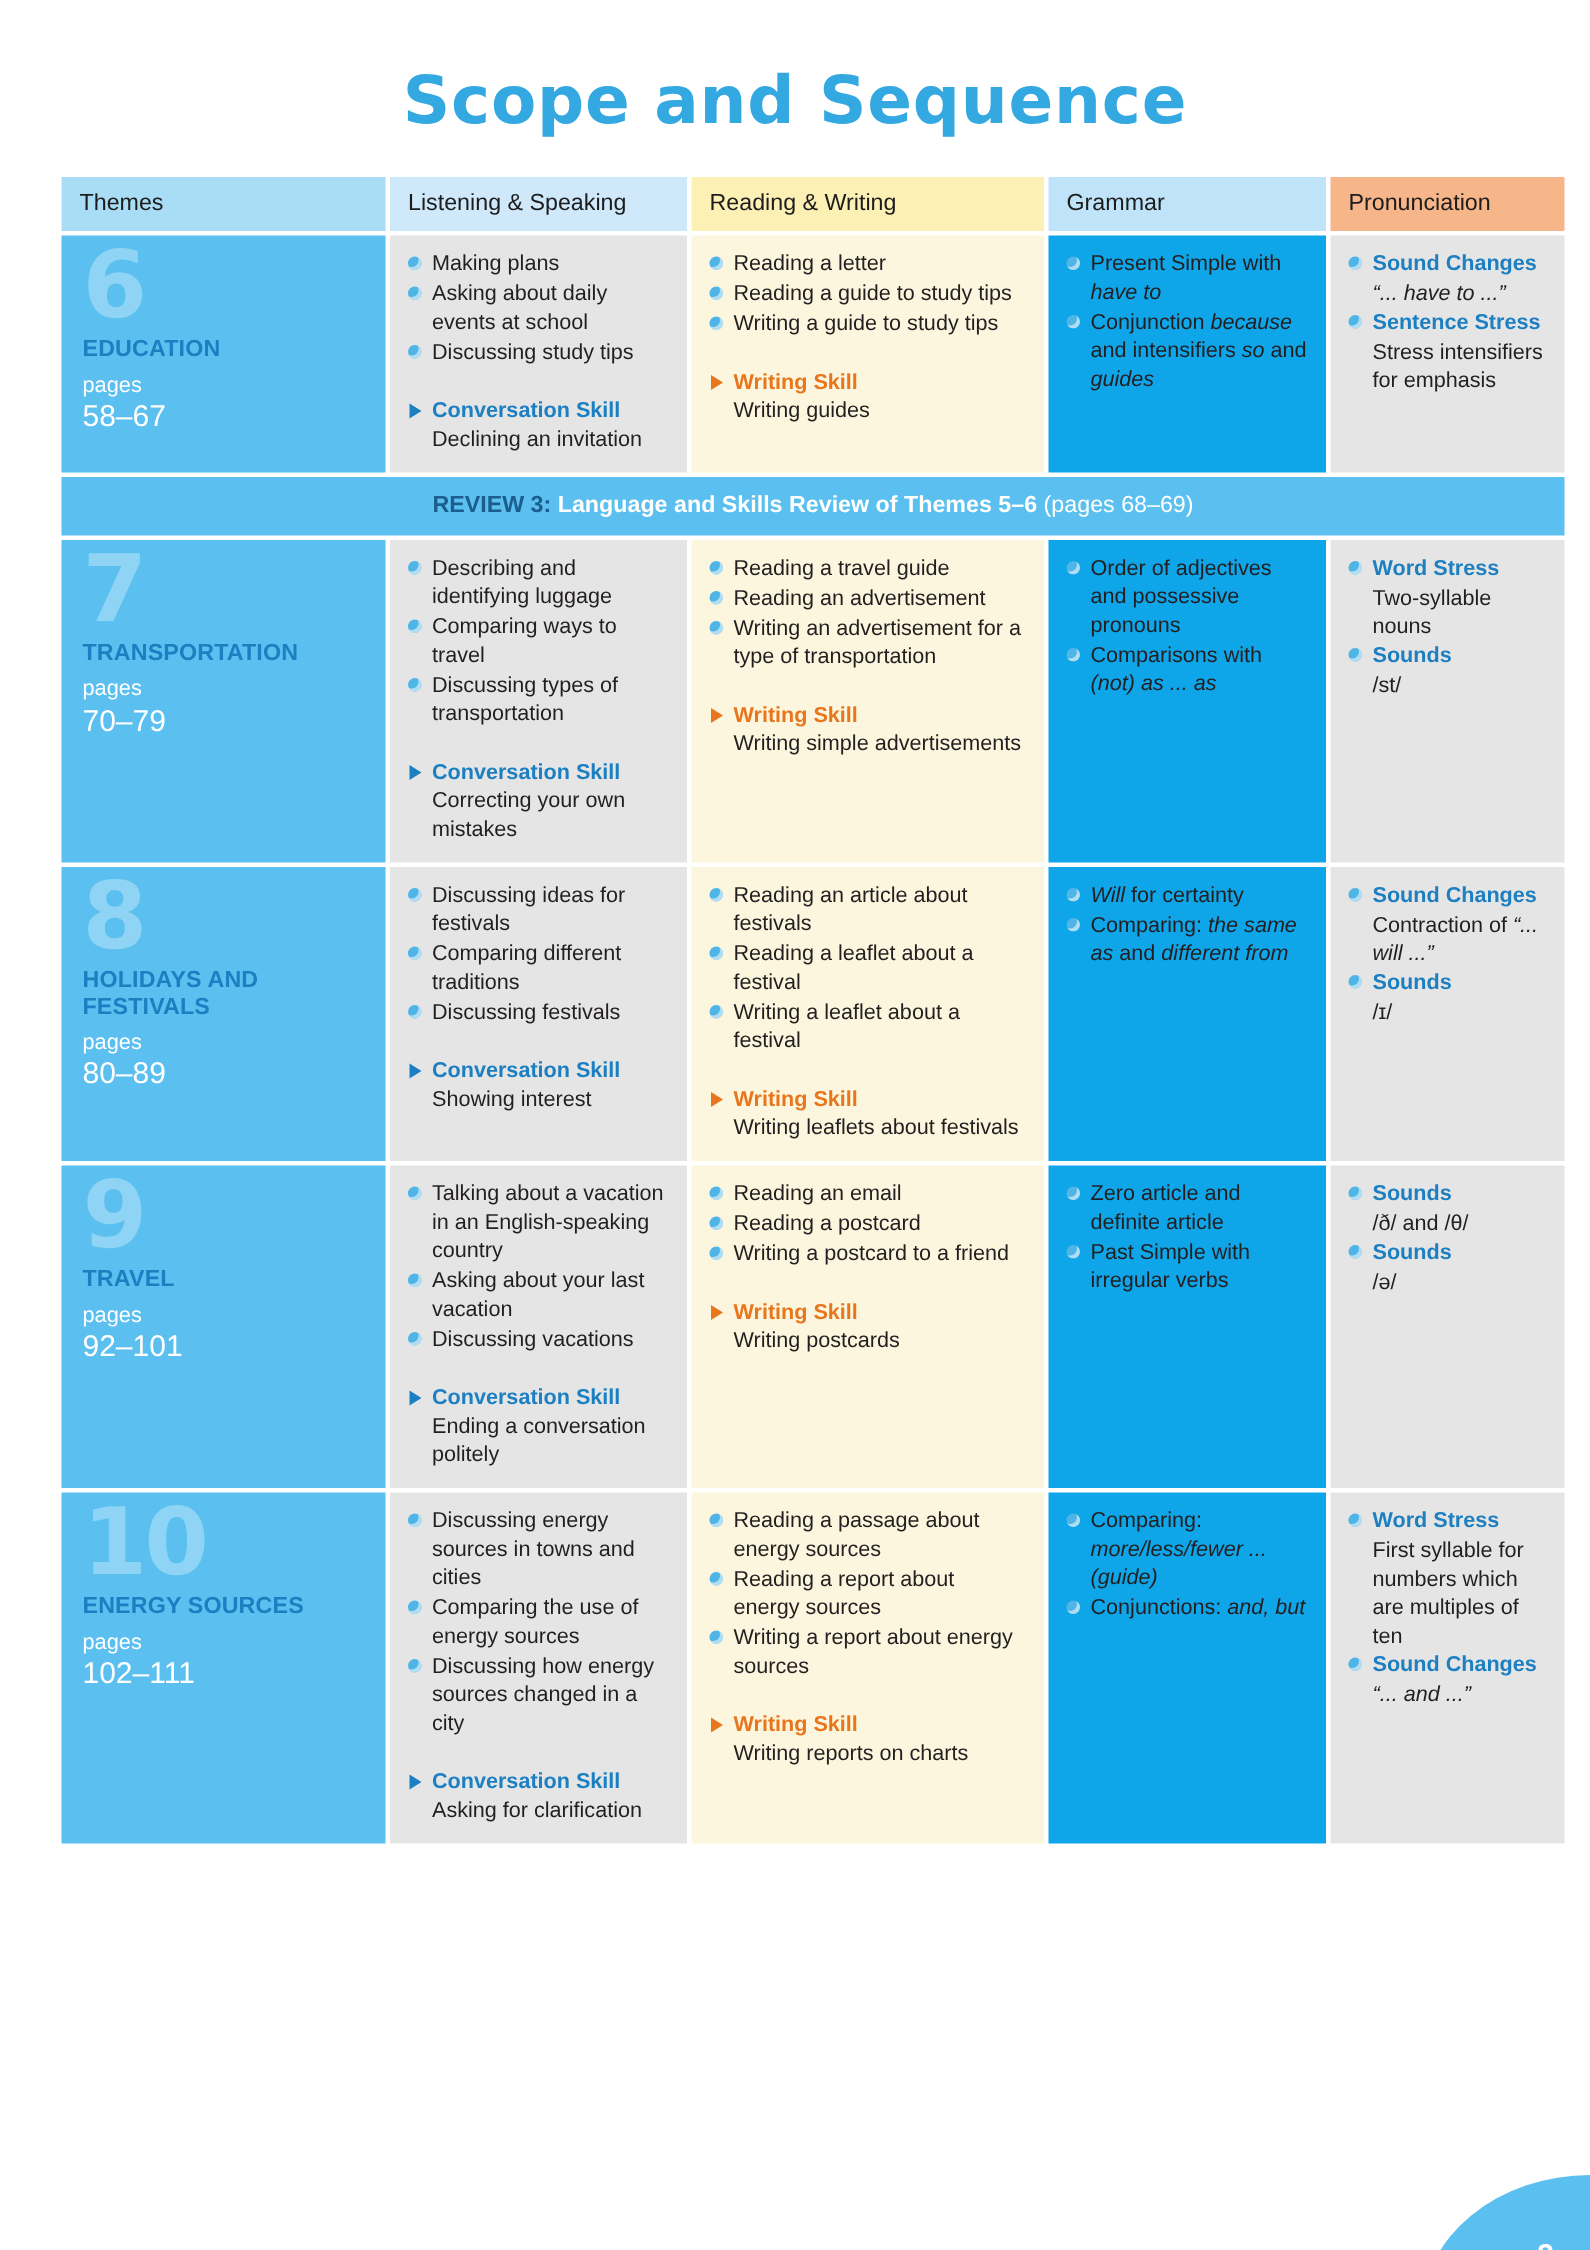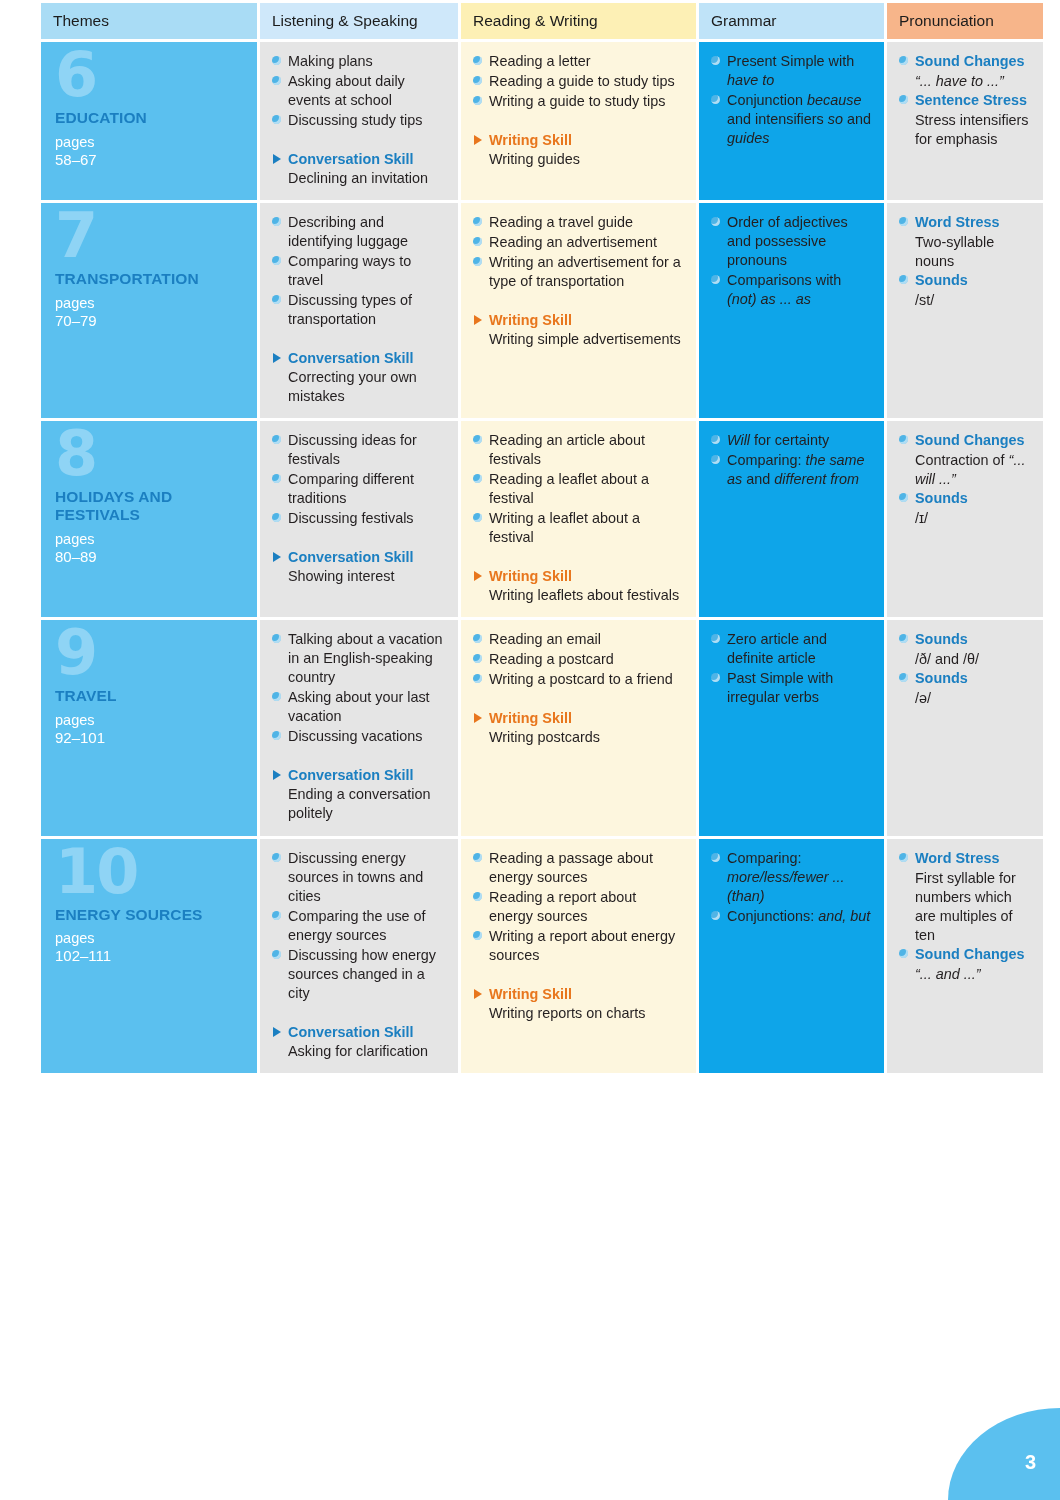--- a/index.html
+++ b/index.html
@@ -93,21 +93,21 @@
     margin-bottom: 6px;
     letter-spacing: 0.1px;
   }
   .theme-pages-label {
     color: #ffffff;
     font-size: 14.5px;
     line-height: 1.25;
   }
   .theme-pages-range {
     color: #ffffff;
-    font-size: 15px;
+    font-size: 20px;
     line-height: 1.25;
   }
 
   ul.items {
     list-style: none;
     margin: 0;
     padding: 0;
   }
   ul.items li {
     position: relative;
@@ -198,20 +198,21 @@
     color: #ffffff;
     font-size: 20px;
     font-weight: bold;
   }
 </style>
 </head>
 <body>
 
 <div class="page">
 
+  <h1 class="page-title">Scope and Sequence</h1>
 
   <table class="scope">
     <colgroup>
       <col class="c-theme">
         <col class="c-ls">
         <col class="c-rw">
         <col class="c-gram">
         <col class="c-pron">
     </colgroup>
     <thead>
@@ -257,20 +258,23 @@
           </td>
           <td class="pron">
             <ul class="items">
               <li><span class="bullet"></span><span class="pron-head">Sound Changes</span></li>
               <div class="pron-sub"><em>“... have to ...”</em></div>
               <li><span class="bullet"></span><span class="pron-head">Sentence Stress</span></li>
               <div class="pron-sub">Stress intensifiers for emphasis</div>
             </ul>
           </td>
         </tr>
+        <tr class="review">
+          <td colspan="5"><span class="rv-label">REVIEW 3:</span> <span class="rv-mid">Language and Skills Review of Themes 5–6</span> <span class="rv-pages">(pages 68–69)</span></td>
+        </tr>
         <tr>
           <td class="theme">
             <div class="theme-num">7</div>
             <div class="theme-name">TRANSPORTATION</div>
             <div class="theme-pages-label">pages</div>
             <div class="theme-pages-range">70–79</div>
           </td>
           <td class="ls">
             <ul class="items">
               <li><span class="bullet"></span>Describing and identifying luggage</li>
@@ -404,21 +408,21 @@
             <ul class="items">
               <li><span class="bullet"></span>Reading a passage about energy sources</li>
               <li><span class="bullet"></span>Reading a report about energy sources</li>
               <li><span class="bullet"></span>Writing a report about energy sources</li>
             </ul>
             <div class="skill-head skill-writ"><span class="tri"></span>Writing Skill</div>
             <div class="skill-sub">Writing reports on charts</div>
           </td>
           <td class="gram">
             <ul class="items">
-              <li><span class="bullet"></span>Comparing: <em>more/less/fewer ... (than)</em></li>
+              <li><span class="bullet"></span>Comparing: <em>more/less/fewer ... (guide)</em></li>
               <li><span class="bullet"></span>Conjunctions: <em>and, but</em></li>
             </ul>
           </td>
           <td class="pron">
             <ul class="items">
               <li><span class="bullet"></span><span class="pron-head">Word Stress</span></li>
               <div class="pron-sub">First syllable for numbers which are multiples of ten</div>
               <li><span class="bullet"></span><span class="pron-head">Sound Changes</span></li>
               <div class="pron-sub"><em>“... and ...”</em></div>
             </ul>

